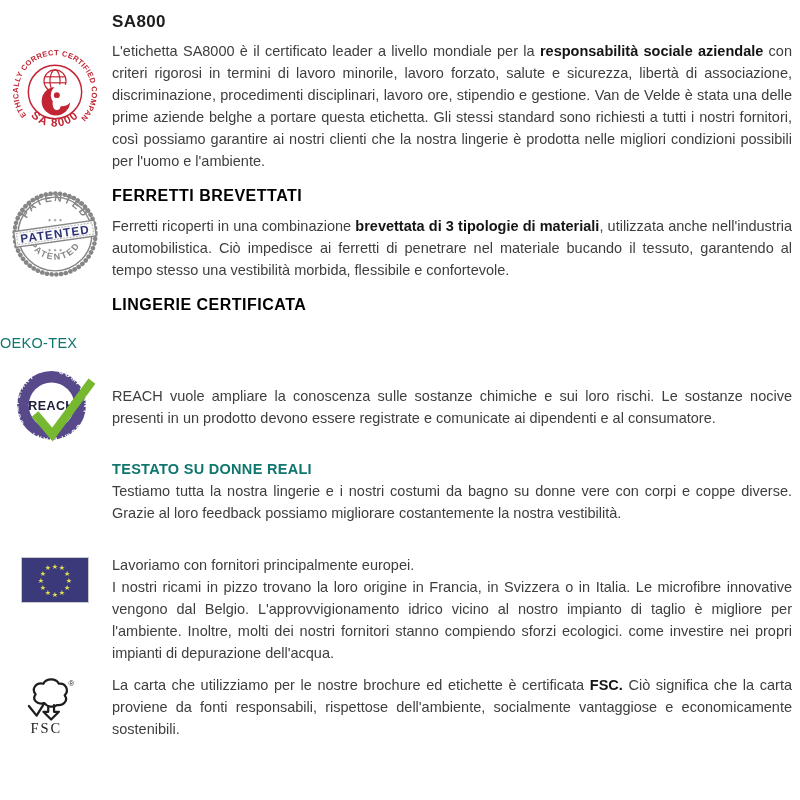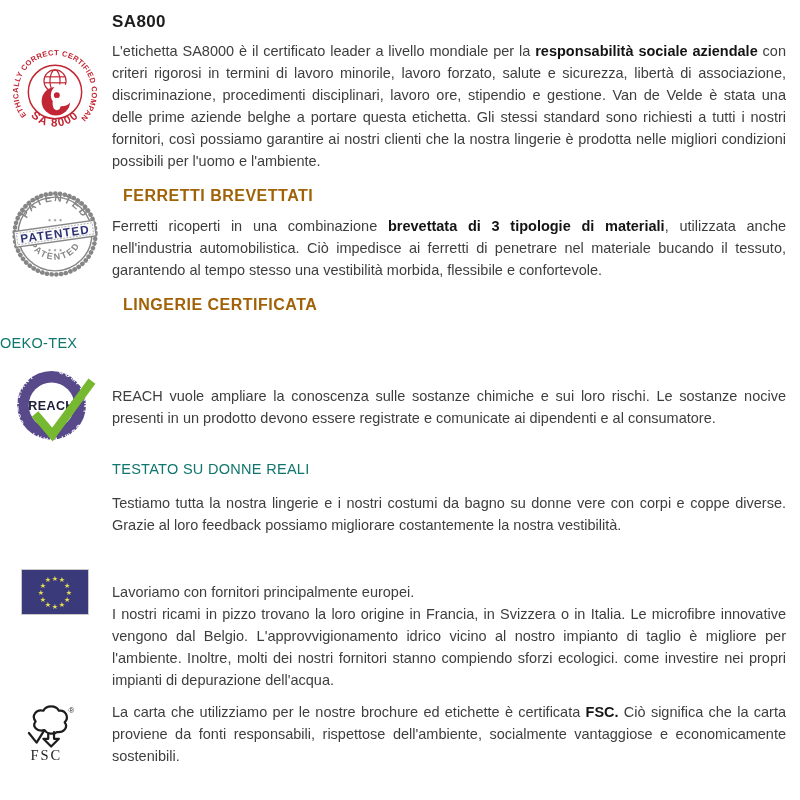--- a/index.html
+++ b/index.html
@@ -16,47 +16,47 @@
   .sec{
     display:grid;
     grid-template-columns:110px 1fr;
     column-gap:2px;
     align-items:center;
   }
   .sec .logo-col{
     display:flex;justify-content:center;align-items:center;
   }
   .sec .text-col{
-    padding-right:14px;
+    padding-right:8px;
   }
   .sec.top-align{align-items:flex-start;}
   h1{
     font-size:17px;line-height:20px;font-weight:700;color:#1c1c1c;
     margin:0 0 8px 0;letter-spacing:.4px;
   }
   h2{
-    font-size:16px;line-height:20px;font-weight:700;color:#a16207;
-    margin:0 0 9px 11px;letter-spacing:.5px;
+    font-size:16px;line-height:20px;font-weight:700;color:#000000;
+    margin:0 0 9px 0;letter-spacing:.5px;
   }
   p.body{
     font-size:14.5px;line-height:22px;margin:0;
     text-align:justify;text-align-last:left;
     color:#3e3e3e;
   }
   p.body strong{color:#141414;font-weight:700;}
   p.label{
     font-size:14.5px;line-height:22px;margin:0;color:#0f766e;letter-spacing:.3px;
   }
   
   #sec-ferretti{margin-top:14px;}
   #sec-lingerie{margin-top:14px;}
   #sec-oeko{margin-top:8px;}
   #sec-reach{margin-top:10px;}
   #sec-testato{margin-top:8px;}
-  #sec-testato .label{margin-bottom:12px;}
+  #sec-testato .label{font-weight:bold;}
   #sec-europa{margin-top:30px;}
   #sec-fsc{margin-top:10px;}
   svg text{font-family:"Liberation Sans",sans-serif;}
   .fsc-label{font-family:"Liberation Serif",serif;}
 </style>
 </head>
 <body>
 
 <div class="page">
 
@@ -183,21 +183,21 @@
           <text x="34" y="39.5">★</text>
           <text x="27" y="37.6">★</text>
           <text x="21.9" y="32.5">★</text>
           <text x="20" y="25.5">★</text>
           <text x="21.9" y="18.5">★</text>
           <text x="27" y="13.4">★</text>
         </g>
       </svg>
     </div>
     <div class="text-col">
-      <p class="body" style="text-align:right;margin-top:15px;">Lavoriamo con fornitori principalmente europei.</p>
+      <p class="body" style="text-align:right;">Lavoriamo con fornitori principalmente europei.</p>
       <p class="body"><span>I nostri ricami in pizzo trovano la loro origine in Francia, in Svizzera o in Italia. Le microfibre innovative vengono dal Belgio. L'approvvigionamento idrico vicino al nostro impianto di taglio è migliore per l'ambiente. Inoltre, molti dei nostri fornitori stanno compiendo sforzi ecologici. come investire nei propri impianti di depurazione dell'acqua.</span></p>
     </div>
   </div>
 
   <div class="sec top-align" id="sec-fsc">
     <div class="logo-col" style="padding-top:2px;">
       <svg width="62" height="60" viewBox="0 0 64 62">
         <g fill="none" stroke-width="2.3" stroke-linecap="round" stroke-linejoin="round" stroke="#1d1d1d">
           <path d="M 5 31 L 13 41 L 21 28"></path>
           <path d="M 21 28 C 13 30 8 24 12 19 C 7 13 13 6 20 8 C 23 2 33 2 36 8 C 43 7 47 15 42 20 C 46 25 41 31 34 30 C 30 33 24 32 21 28 Z"></path>

